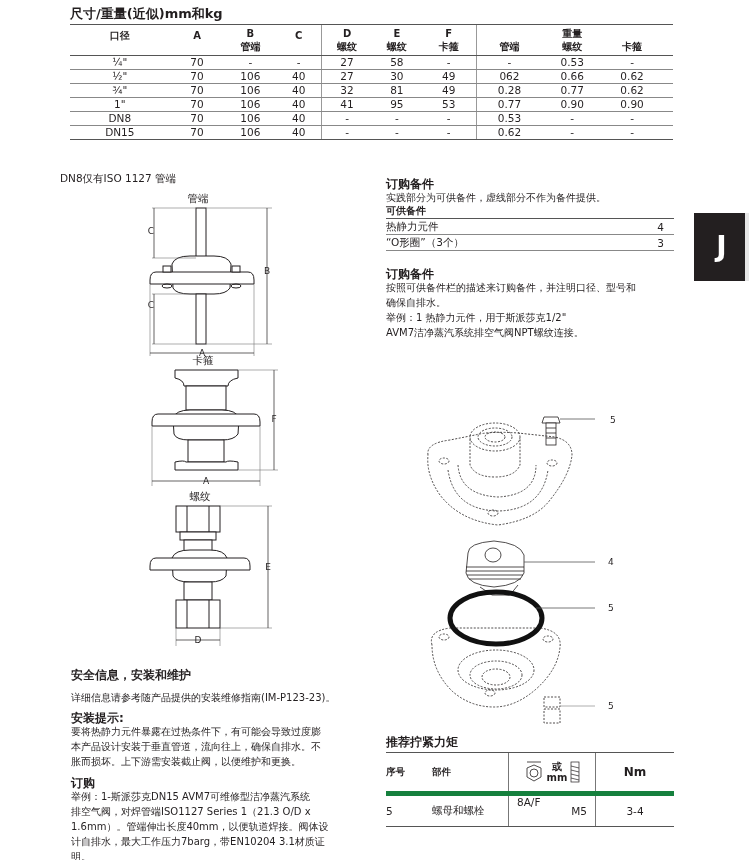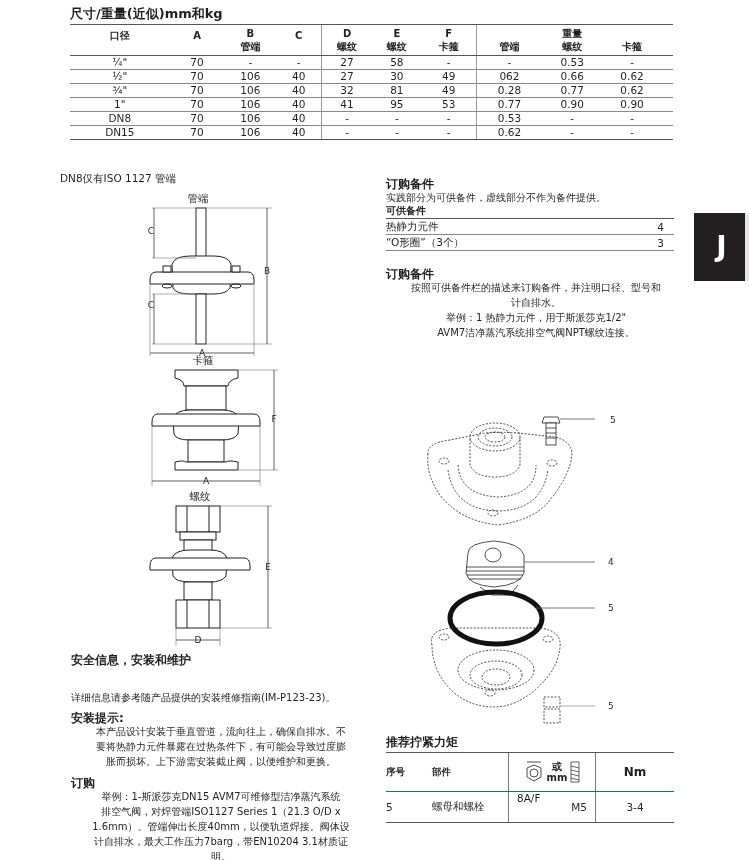--- a/index.html
+++ b/index.html
@@ -7,29 +7,29 @@
   .abs { position:absolute; }
   .title { left:70px; top:5px; font-size:13px; font-weight:bold;text-align:center; }
   table { border-collapse:collapse; }
   #dims { position:absolute; left:70px; top:24px; width:603px; font-size:10px; }
   #dims th { font-weight:bold; font-size:10px; line-height:13px; padding:2px 0 2px 0; text-align:center; vertical-align:bottom; border-top:1.5px solid #555; border-bottom:1.5px solid #555; }
   #dims td { text-align:center; height:13px; line-height:13px; padding:0; border-bottom:1px solid #888; font-size:10.5px; }
   #dims tr:last-child td { border-bottom:1.5px solid #555; }
   #dims .vl { border-left:1px solid #999; }
   .note { left:60px; top:172px; font-size:10.5px; }
   .section-h { font-weight:bold; font-size:12px; }
-  .body-text { font-size:10px; line-height:15px;text-align:center; }
+  .body-text { font-size:10px; line-height:15px; }
   #spares { position:absolute; left:386px; top:218px; width:288px; font-size:10.5px; }
   #spares td { border-bottom:1px solid #888; height:15px; padding:0; }
   #spares tr:first-child td { border-top:1.5px solid #555; }
   #spares td.qty { text-align:right; padding-right:10px; }
   .jtab { left:694px; top:213px; width:55px; height:68px; background:#231f20; color:#fff; font-size:28px; font-weight:bold; text-align:center; line-height:68px; }
   .jstrip { left:745px; top:213px; width:4px; height:68px; background:#e6e6e6; }
   #torque { position:absolute; left:386px; top:752px; width:288px; font-size:10px; }
-  #torque th { font-size:9.5px; font-weight:bold; text-align:left; height:38px; border-top:1.5px solid #555; border-bottom:1px solid #15803d; padding:0; }
+  #torque th { font-size:9.5px; font-weight:bold; text-align:left; height:38px; border-top:1.5px solid #555; border-bottom:5px solid #15803d; padding:0; }
   #torque td { height:30px; border-bottom:1.5px solid #555; padding:0; font-size:10.5px; }
   .vline { border-left:1px solid #777; }
   svg text { font-family:"DejaVu Sans","Liberation Sans",sans-serif; }
 </style>
 </head>
 <body>
 
 <div class="abs title">尺寸/重量(近似)mm和kg</div>
 
 <table id="dims">
@@ -234,21 +234,21 @@
   <tr>
         <td>“O形圈”（3个）</td>
         <td class="qty">3</td>
       </tr>
 </tbody>
   </table>
 
 <div class="abs section-h" style="left:386px;top:266px">订购备件</div>
 <div class="abs body-text" style="left:386px;top:280px;width:300px">
   <div>按照可供备件栏的描述来订购备件，并注明口径、型号和</div>
-  <div>计自排水。</div>
+  <div>确保自排水。</div>
   <div>举例：1 热静力元件，用于斯派莎克1/2"</div>
   <div>AVM7洁净蒸汽系统排空气阀NPT螺纹连接。</div>
 </div>
 
 <div class="abs jtab">J</div>
 <div class="abs jstrip"></div>
 
 <svg class="abs" style="left:420px;top:395px" width="210" height="330" viewBox="0 0 210 330">
   <g fill="none" stroke="#231f20" stroke-width="0.8">
 
@@ -296,27 +296,27 @@
       <rect x="124" y="314" width="16" height="14"></rect>
     </g>
     <line x1="140" y1="311" x2="175" y2="311" stroke="#999"></line>
   </g>
   <text x="190" y="28" font-size="9" fill="#231f20">5</text>
   <text x="188" y="170" font-size="9" fill="#231f20">4</text>
   <text x="188" y="216" font-size="9" fill="#231f20">5</text>
   <text x="188" y="314" font-size="9" fill="#231f20">5</text>
 </svg>
 
-<div class="abs section-h" style="left:71px;top:652px">安全信息，安装和维护</div>
+<div class="abs section-h" style="left:71px;top:667px">安全信息，安装和维护</div>
 <div class="abs body-text" style="left:71px;top:690px">详细信息请参考随产品提供的安装维修指南(IM-P123-23)。</div>
 
 <div class="abs section-h" style="left:71px;top:710px">安装提示:</div>
 <div class="abs body-text" style="left:71px;top:724px;width:300px">
+  <div>要将热静力元件暴露在过热条件下，有可能会导致过度膨</div>
   <div>本产品设计安装于垂直管道，流向往上，确保自排水。不</div>
-  <div>要将热静力元件暴露在过热条件下，有可能会导致过度膨</div>
   <div>胀而损坏。上下游需安装截止阀，以便维护和更换。</div>
 </div>
 
 <div class="abs section-h" style="left:71px;top:775px">订购</div>
 <div class="abs body-text" style="left:71px;top:789px;width:300px">
   <div>举例：1-斯派莎克DN15 AVM7可维修型洁净蒸汽系统</div>
   <div>排空气阀，对焊管端ISO1127 Series 1（21.3 O/D x</div>
   <div>1.6mm）。管端伸出长度40mm，以便轨道焊接。阀体设</div>
   <div>计自排水，最大工作压力7barg，带EN10204 3.1材质证</div>
   <div>明。</div>

